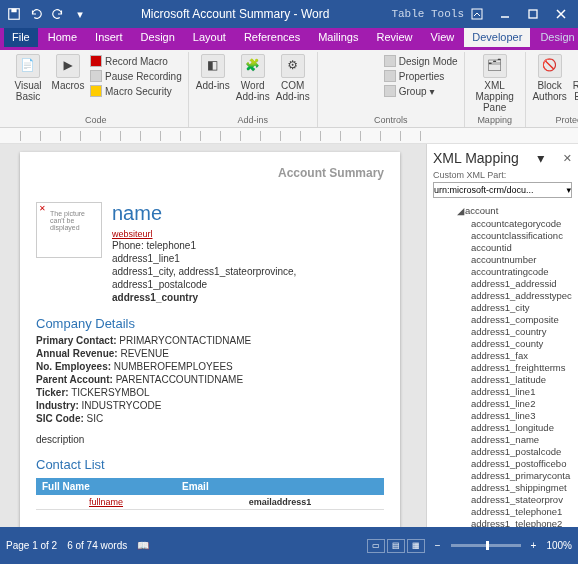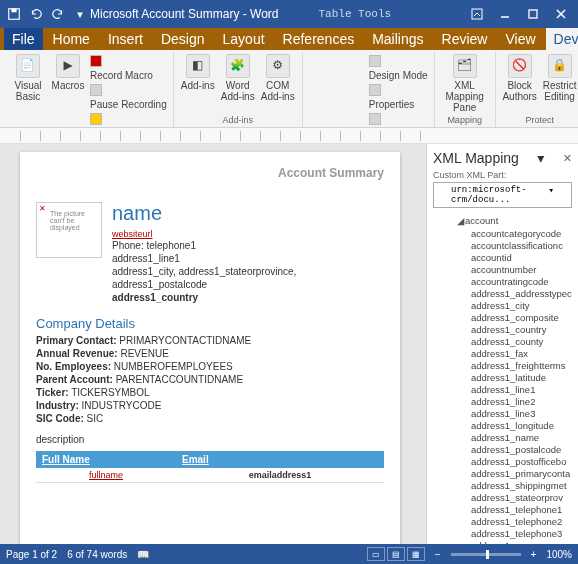--- a/index.html
+++ b/index.html
@@ -2,41 +2,41 @@
 <html><head>
 <meta charset="utf-8">
 <style>
 * { box-sizing: border-box; margin: 0; padding: 0; }
 body { font-family: "Segoe UI", Tahoma, sans-serif; font-size: 11px; background: #fff; width: 578px; height: 564px; overflow: hidden; display: flex; flex-direction: column; }
 
 
 .titlebar { background: #2b579a; color: #fff; height: 28px; display: flex; align-items: center; padding: 0 4px; }
 .titlebar .qat { display: flex; align-items: center; gap: 2px; }
 .titlebar .qat .icon-btn { width: 20px; height: 20px; display: flex; align-items: center; justify-content: center; cursor: pointer; }
-.titlebar .title-main { flex: 1; text-align: center; font-size: 12px; display: flex; align-items: center; justify-content: flex-start; gap: 40px; }
+.titlebar .title-main { flex: 1; text-align: center; font-size: 12px; display: flex; align-items: center; justify-content: flex-end; gap: 62px; }
 .titlebar .title-sub { font-size: 11px; color: #cdd9eb; font-family: Liberation Mono, monospace; }
 .titlebar .win-controls { display: flex; gap: 2px; }
 .titlebar .win-controls .icon-btn { width: 26px; height: 20px; display: flex; align-items: center; justify-content: center; cursor: pointer; }
 
 
-.tabs { background: #a16207; display: flex; align-items: center; height: 22px; padding: 0 4px; gap: 2px; color: #fff; font-size: 14px; }
+.tabs { background: #a21caf; display: flex; align-items: flex-start; height: 22px; padding: 0 4px; gap: 2px; color: #fff; font-size: 11px; }
 .tab { padding: 3px 8px 4px; cursor: pointer; white-space: nowrap; }
 .tab.file { background: #19478a; }
 .tab.active { background: #f3f3f3; color: #2b579a; }
 .tab.context { color: #cdd9eb; }
 .tabs .spacer { flex: 1; }
 
 
 .ribbon { background: #f3f3f3; border-bottom: 1px solid #d4d4d4; height: 78px; display: flex; align-items: stretch; padding: 2px 4px 0; font-size: 10px; color: #444; overflow: hidden; }
 .ribbon-group { border-right: 1px solid #d9d9d9; padding: 2px 6px 0; display: flex; flex-direction: column; justify-content: space-between; }
 .ribbon-group .group-body { display: flex; align-items: flex-start; gap: 4px; }
 .ribbon-group .group-label { text-align: center; font-size: 9px; color: #666; padding: 1px 0 2px; }
 .ribbon-btn-lg { display: flex; flex-direction: column; align-items: center; width: 36px; cursor: pointer; text-align: center; line-height: 1.1; gap: 2px; }
 .ribbon-btn-lg .ico { width: 24px; height: 24px; background: #e8e8e8; border: 1px solid #ccc; border-radius: 2px; display: flex; align-items: center; justify-content: center; font-size: 12px; }
-.ribbon-btn-sm { display: flex; align-items: flex-start; gap: 3px; cursor: pointer; padding: 1px 0; white-space: nowrap; flex-direction: column; }
+.ribbon-btn-sm { display: flex; align-items: center; gap: 3px; cursor: pointer; padding: 1px 0; white-space: nowrap; }
 .ribbon-btn-sm .sqico { width: 12px; height: 12px; background: #d4d4d4; border: 1px solid #bbb; }
 .vstack { display: flex; flex-direction: column; gap: 1px; }
 
 
 .ruler { height: 16px; background: #f8f8f8; border-bottom: 1px solid #e0e0e0; position: relative; }
 .ruler::before { content: ""; position: absolute; left: 20px; right: 152px; top: 3px; height: 10px; background: repeating-linear-gradient(to right, #bbb 0 1px, transparent 1px 20px); }
 
 
 .main { flex: 1; display: flex; overflow: hidden; }
 .doc-area { flex: 1; background: #e6e6e6; padding: 8px 10px 8px 20px; overflow: auto; position: relative; }
@@ -45,42 +45,42 @@
 .page .top-row { display: flex; gap: 10px; align-items: flex-start; }
 .img-placeholder { width: 66px; height: 56px; border: 1px solid #ccc; padding: 3px; font-size: 7px; color: #888; position: relative; }
 .img-placeholder::before { content: "✕"; position: absolute; left: 2px; top: 1px; color: #c00; font-size: 8px; }
 .page .acct-name { color: #2e74b5; font-size: 20px; margin-bottom: 4px; }
 .page .website { color: #b00000; font-size: 9px; text-decoration: underline; }
 .page .addr-lines div { line-height: 1.3; }
 .page .bold { font-weight: bold; }
 .section-h { color: #2e74b5; font-size: 13px; margin: 12px 0 4px; border-bottom: none; }
 .details-row { margin: 2px 0; }
 .details-row .lbl { font-weight: bold; }
-.table-hdr { background: #4a9cd4; color: #fff; display: flex; margin-top: 6px; text-decoration: underline; }
+.table-hdr { background: #4a9cd4; color: #fff; display: flex; margin-top: 6px; }
 .table-hdr > div { padding: 3px 6px; font-weight: bold; font-size: 10px; }
 .table-row { display: flex; border-bottom: 1px solid #ddd; }
 .table-row > div { padding: 2px 6px; font-size: 9px; }
 .table-row .c1 { width: 140px; color: #b00000; text-decoration: underline; text-align: center; }
 .table-row .c2 { flex: 1; text-align: center; font-weight: bold; }
 
 
 .xml-pane { width: 152px; background: #fff; border-left: 1px solid #d4d4d4; display: flex; flex-direction: column; font-size: 10px; }
 .xml-pane .pane-title { padding: 6px 6px 4px; font-size: 14px; color: #333; display: flex; justify-content: space-between; align-items: center; }
 .xml-pane .pane-title .close { cursor: pointer; color: #666; font-size: 11px; }
 .xml-pane .sub-label { padding: 0 6px 2px; color: #666; font-size: 9px; }
-.xml-pane .combo { margin: 0 6px 4px; border: 1px solid #aaa; padding: 2px 17px; font-size: 9px; display: flex; justify-content: space-between; cursor: pointer; background: #fff; font-family: Liberation Mono, monospace; }
+.xml-pane .combo { margin: 0 6px 4px; border: 1px solid #aaa; padding: 2px 0; font-size: 9px; display: flex; justify-content: space-between; cursor: pointer; background: #fff; }
 .xml-pane .tree { flex: 1; overflow: auto; padding: 2px 0 2px 6px; }
 .tree-root { font-size: 9.5px; color: #444; cursor: default; margin-left: 24px; }
 .tree-root > .node { padding: 1px 0; }
 .tree-children { padding-left: 14px; }
 .tree-children .leaf { padding: 0.5px 0; color: #444; white-space: nowrap; overflow: hidden; text-overflow: ellipsis; cursor: pointer; }
 .tree-caret { display: inline-block; width: 8px; color: #555; }
 
 
-.statusbar { height: 20px; background: #2b579a; color: #fff; display: flex; align-items: center; font-size: 10px; padding: 0 6px; gap: 10px; }
+.statusbar { height: 37px; background: #2b579a; color: #fff; display: flex; align-items: center; font-size: 10px; padding: 0 6px; gap: 10px; }
 .statusbar .sp { flex: 1; }
 .statusbar .view-btns { display: flex; gap: 2px; }
 .statusbar .view-btn { width: 18px; height: 14px; border: 1px solid rgba(255,255,255,0.4); display: flex; align-items: center; justify-content: center; cursor: pointer; font-size: 8px; }
 .statusbar .zoom-slider { width: 70px; height: 3px; background: rgba(255,255,255,0.4); position: relative; }
 .statusbar .zoom-slider::after { content: ""; position: absolute; left: 50%; top: -3px; width: 3px; height: 9px; background: #fff; }
 </style>
 </head>
 <body>
 
 <div class="titlebar">
@@ -287,20 +287,21 @@
           <div class="details-row"><span class="lbl">Primary Contact:</span> <span>PRIMARYCONTACTIDNAME</span></div>
           <div class="details-row"><span class="lbl">Annual Revenue:</span> <span>REVENUE</span></div>
           <div class="details-row"><span class="lbl">No. Employees:</span> <span>NUMBEROFEMPLOYEES</span></div>
           <div class="details-row"><span class="lbl">Parent Account:</span> <span>PARENTACCOUNTIDNAME</span></div>
           <div class="details-row"><span class="lbl">Ticker:</span> <span>TICKERSYMBOL</span></div>
           <div class="details-row"><span class="lbl">Industry:</span> <span>INDUSTRYCODE</span></div>
           <div class="details-row"><span class="lbl">SIC Code:</span> <span>SIC</span></div>
         </div>
       <div style="margin-top:10px">description</div>
 
+      <div class="section-h">Contact List</div>
       <div class="table-hdr">
         <div style="width:140px">Full Name</div>
         <div style="flex:1">Email</div>
       </div>
       <div class="table-row">
         <div class="c1">fullname</div>
         <div class="c2">emailaddress1</div>
       </div>
     </div>
   </div>
@@ -318,20 +319,21 @@
     </div>
     <div class="tree">
       <div class="tree-root">
         <div class="node"><span class="tree-caret">◢</span><span>account</span></div>
         <div class="tree-children" id="xml-fields">
             <div class="leaf">accountcategorycode</div>
             <div class="leaf">accountclassificationc</div>
             <div class="leaf">accountid</div>
             <div class="leaf">accountnumber</div>
             <div class="leaf">accountratingcode</div>
+            <div class="leaf">address1_addressid</div>
             <div class="leaf">address1_addresstypec</div>
             <div class="leaf">address1_city</div>
             <div class="leaf">address1_composite</div>
             <div class="leaf">address1_country</div>
             <div class="leaf">address1_county</div>
             <div class="leaf">address1_fax</div>
             <div class="leaf">address1_freightterms</div>
             <div class="leaf">address1_latitude</div>
             <div class="leaf">address1_line1</div>
             <div class="leaf">address1_line2</div>

